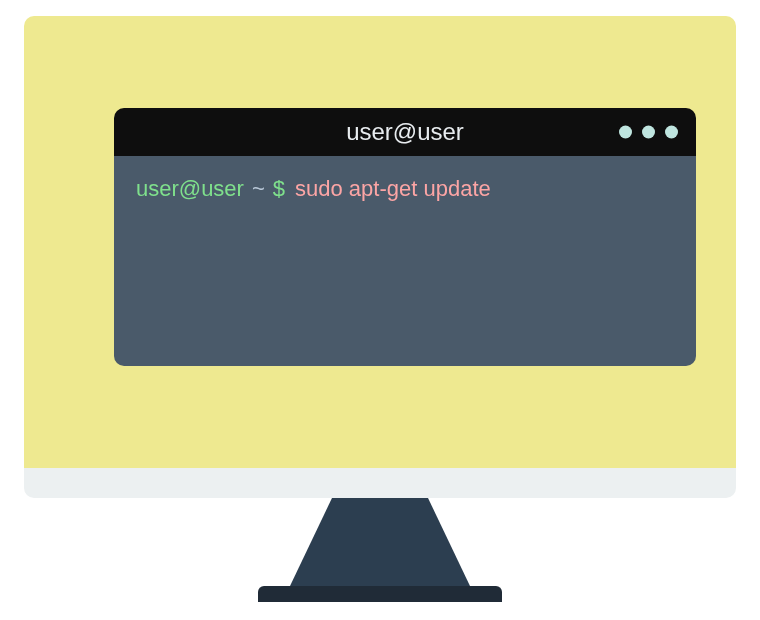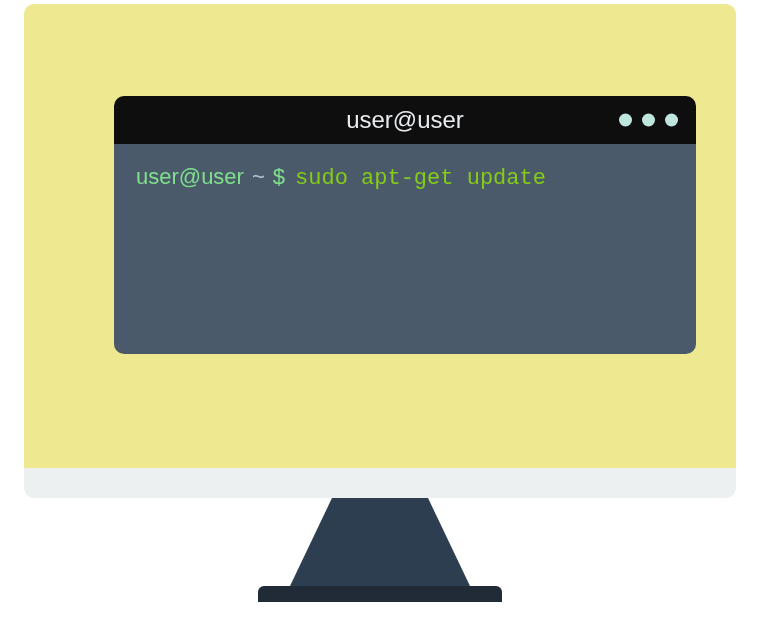--- a/index.html
+++ b/index.html
@@ -7,21 +7,21 @@
       width: 760px;
       height: 620px;
       background: #ffffff;
       font-family: "Segoe UI", "Helvetica Neue", Arial, sans-serif;
       position: relative;
       overflow: hidden;
     }
     .monitor-screen {
       position: absolute;
       left: 24px;
-      top: 4px;
+      top: 16px;
       width: 712px;
       height: 468px;
       background: #eee990;
       border-radius: 10px 10px 0 0;
     }
     .monitor-bezel {
       position: absolute;
       left: 24px;
       top: 468px;
       width: 712px;
@@ -122,22 +122,21 @@
     }
     .prompt-tilde {
       color: #b9c8d8;
       margin-right: 8px;
     }
     .prompt-symbol {
       color: #7fe08c;
       margin-right: 10px;
     }
     .command-text {
-      color: #84cc16;
-      font-family: Liberation Mono, monospace;
+      color: #fca5a5;
     }
   </style>
 </head>
 <body>
 
 <div class="monitor-screen">
 
   <div class="terminal-window">
 
     <div class="terminal-titlebar">

